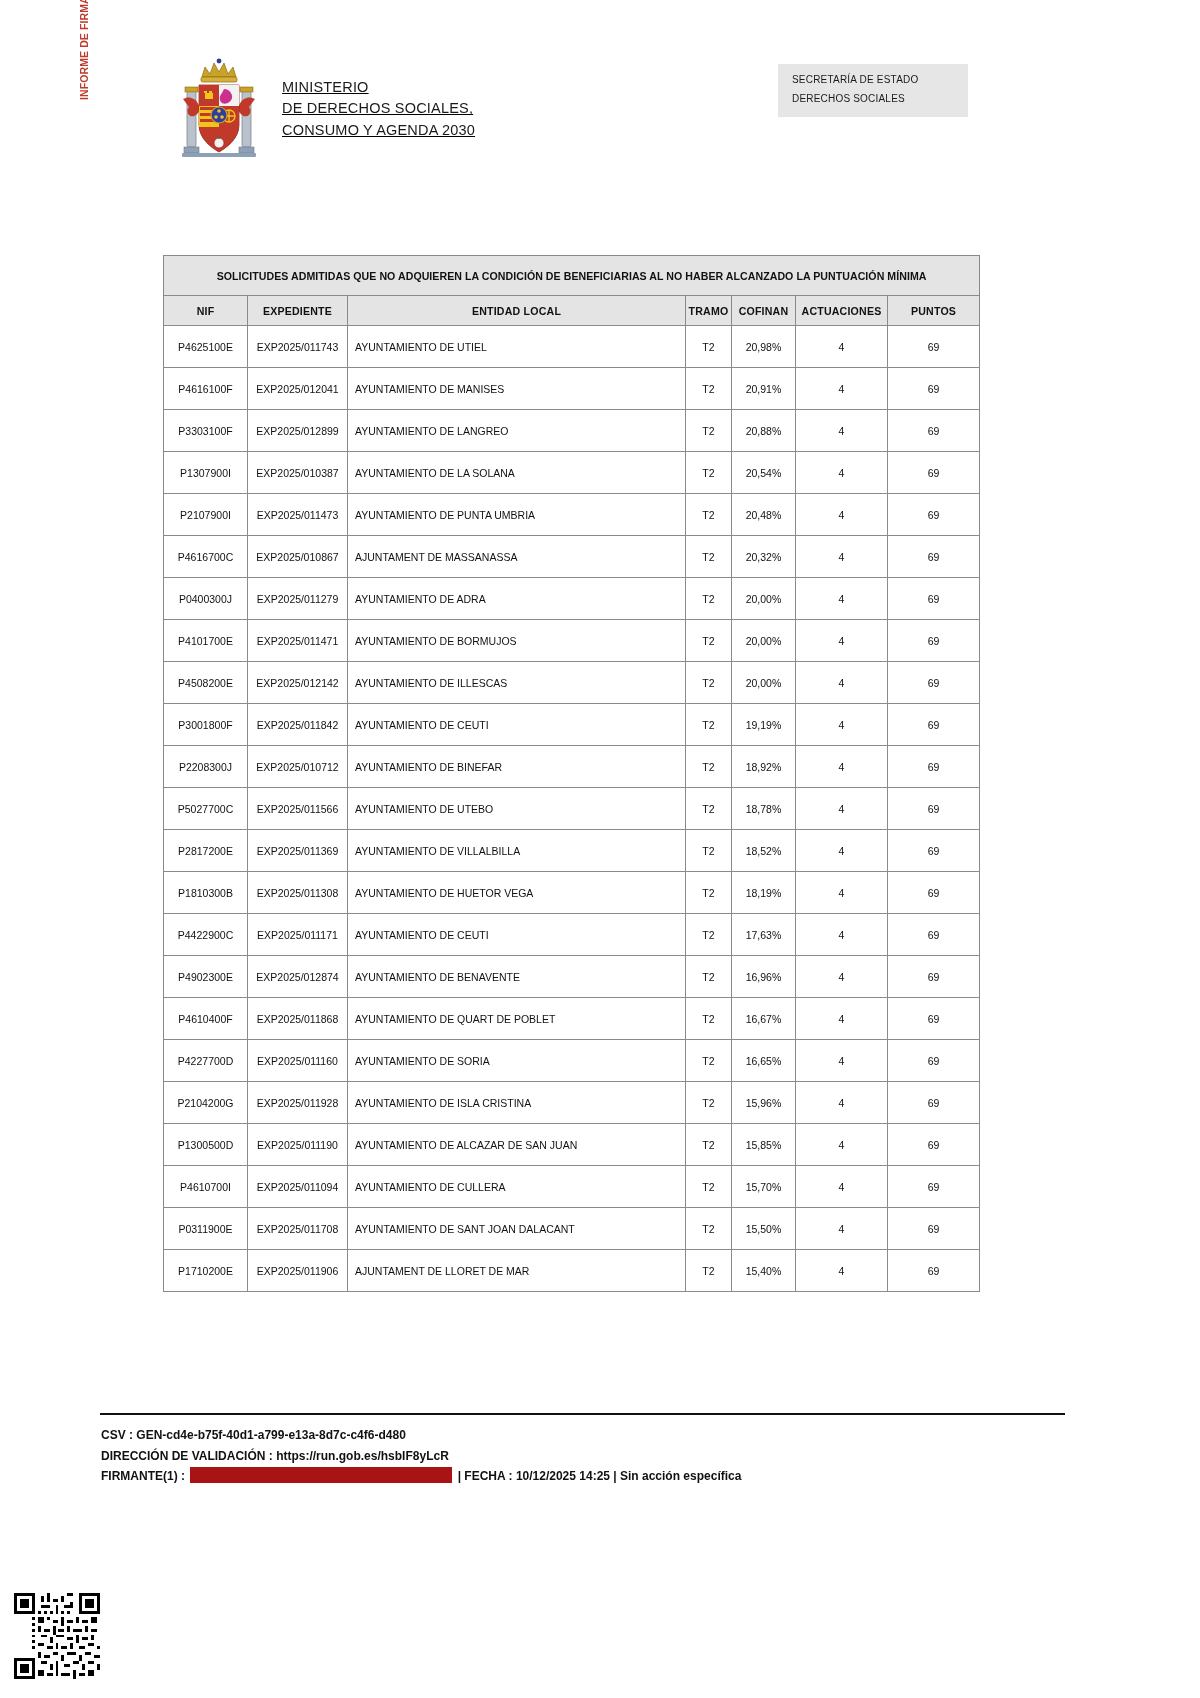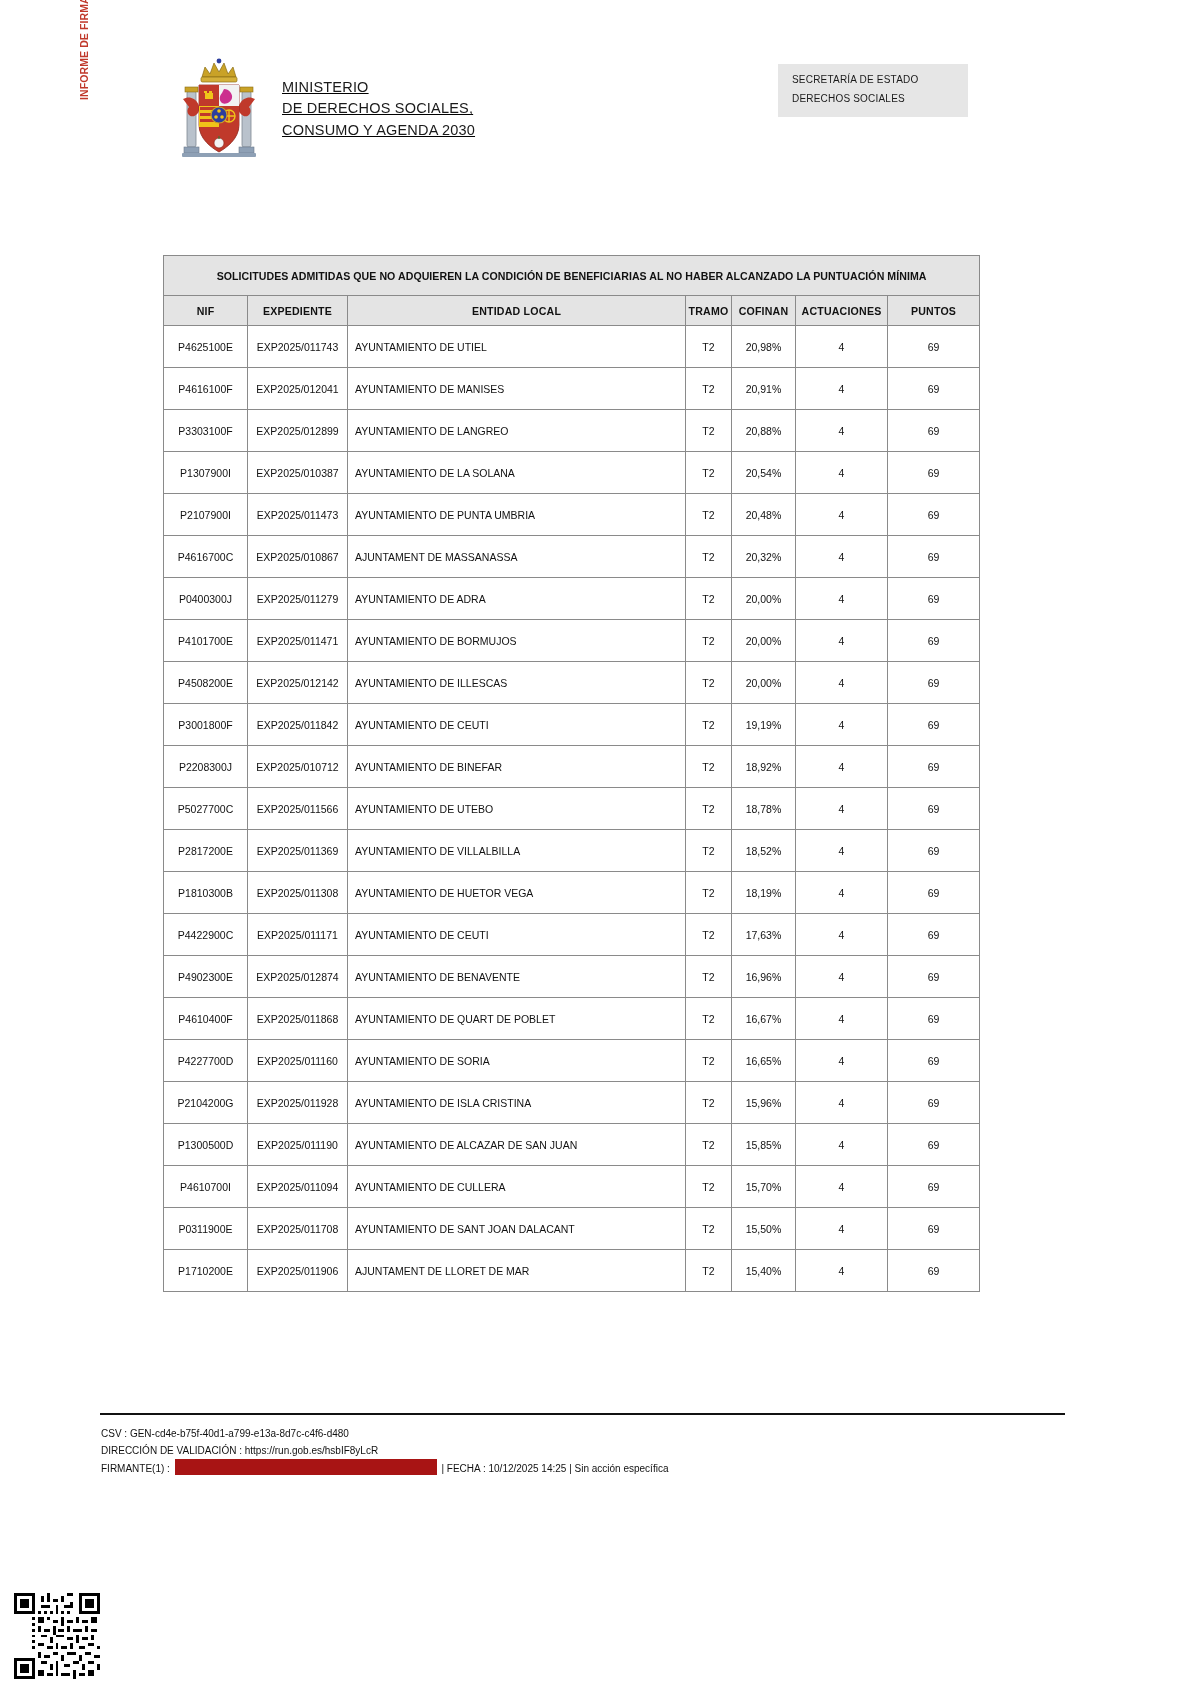--- a/index.html
+++ b/index.html
@@ -131,22 +131,22 @@
   }
   .footer-rule {
     position: absolute;
     left: 100px; top: 0;
     width: 965px;
     border-top: 2px solid #111;
   }
   .footer-lines {
     position: absolute;
     left: 101px; top: 12px;
-    font-size: 10px;
-    font-weight: normal;
+    font-size: 12px;
+    font-weight: bold;
     color: #111;
     line-height: 1.72;
   }
   .footer-lines .line { white-space: nowrap; }
   .redact {
     display: inline-block;
     background: #a81414;
     color: transparent;
     width: 262px;
     height: 16px;

